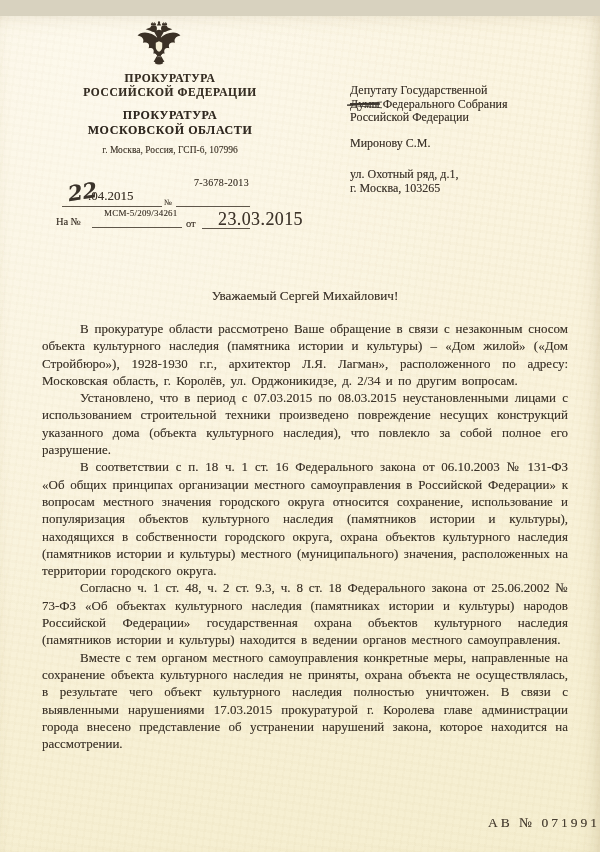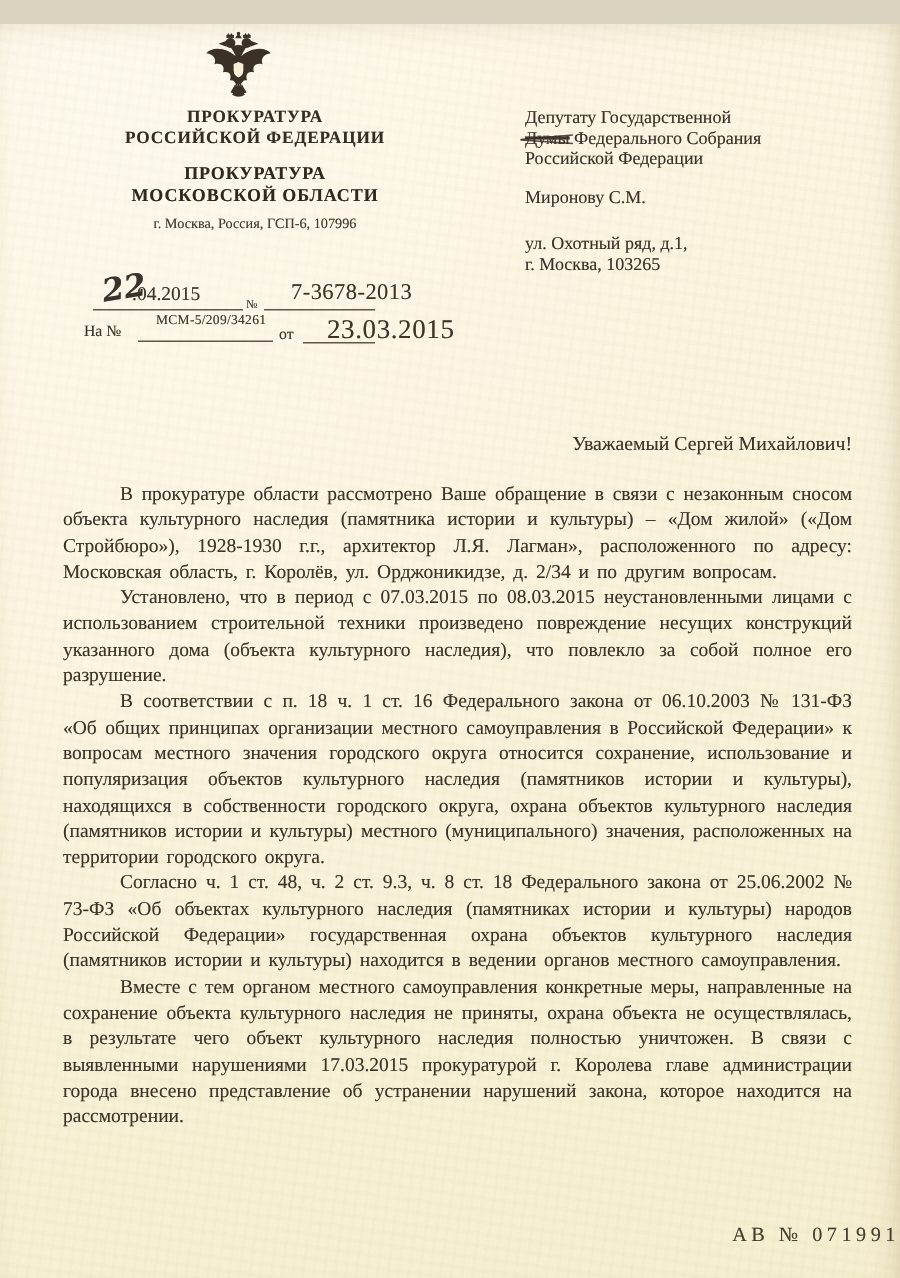--- a/index.html
+++ b/index.html
@@ -29,42 +29,42 @@
   .org-addr{position:absolute;left:35px;top:128px;width:270px;text-align:center;
     font-size:9.5px;line-height:13px;color:#433a2e;}
   
   .hand-day{position:absolute;left:68px;top:163px;font-size:21px;font-style:italic;
     font-family:"DejaVu Serif",serif;transform:rotate(-9deg);color:#3a332b;font-weight:bold;}
   .date-printed{position:absolute;left:88px;top:172px;font-size:13px;}
   .ul{position:absolute;border-bottom:1.2px solid #5e564a;height:0;}
   .ul-a{left:62px;top:190px;width:100px;}
   .num-label{position:absolute;left:164px;top:182px;font-size:8px;color:#4a4236;}
   .ul-b{left:176px;top:190px;width:74px;}
-  .out-number{position:absolute;left:194px;top:171px;font-size:15px;letter-spacing:.3px;}
+  .out-number{position:absolute;left:194px;top:161px;font-size:10px;letter-spacing:.3px;}
   .inc-number{position:absolute;left:104px;top:192px;font-size:9px;letter-spacing:.2px;}
   .na-label{position:absolute;left:56px;top:200px;font-size:10.5px;}
   .ul-c{left:92px;top:211px;width:90px;}
   .ot-label{position:absolute;left:186px;top:202px;font-size:10.5px;}
   .ul-d{left:202px;top:212px;width:48px;}
   .inc-date{position:absolute;left:218px;top:193px;font-size:18px;letter-spacing:.4px;}
   
-  .addressee{position:absolute;left:350px;top:56px;width:235px;
+  .addressee{position:absolute;left:350px;top:68px;width:235px;
     font-size:12px;line-height:13.5px;color:#3a322a;}
   .addressee .blk{margin:0;}
   .addressee .gap1{height:12px;}
   .addressee .gap2{height:18px;}
   .struck{position:relative;display:inline-block;text-decoration:line-through;
     text-decoration-thickness:1.5px;color:#403a33;}
   .struck::before,.struck::after{content:"";position:absolute;left:-3px;right:-2px;
     border-top:1.6px solid rgba(55,48,40,.85);}
   .struck::before{top:40%;transform:rotate(-5deg);}
   .struck::after{top:62%;transform:rotate(4deg);}
   
   .letter-body{position:absolute;left:42px;top:272px;width:526px;}
-  .salutation{text-align:right;font-size:13.2px;margin:0 0 16px 0;}
+  .salutation{text-align:center;font-size:13.2px;margin:0 0 16px 0;}
   .letter-body p{margin:0;font-size:13px;line-height:17.3px;text-align:justify;
     text-indent:38px;word-spacing:2px;color:#3c342a;}
   
   .serial{position:absolute;left:0;top:799px;width:600px;text-align:right;
     font-size:13.5px;letter-spacing:3px;color:#473e31;
     font-family:"Liberation Serif",serif;}
 </style>
 </head>
 <body>
 

